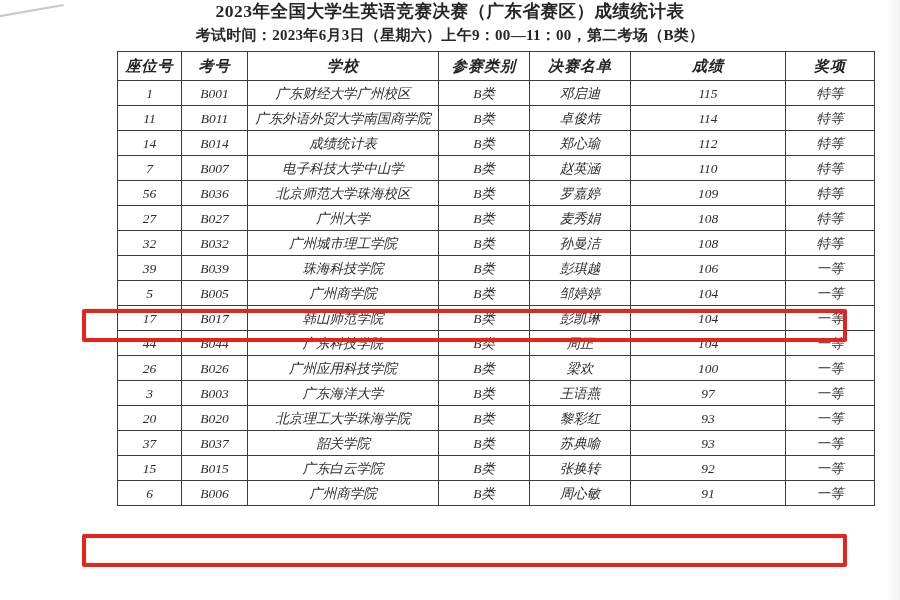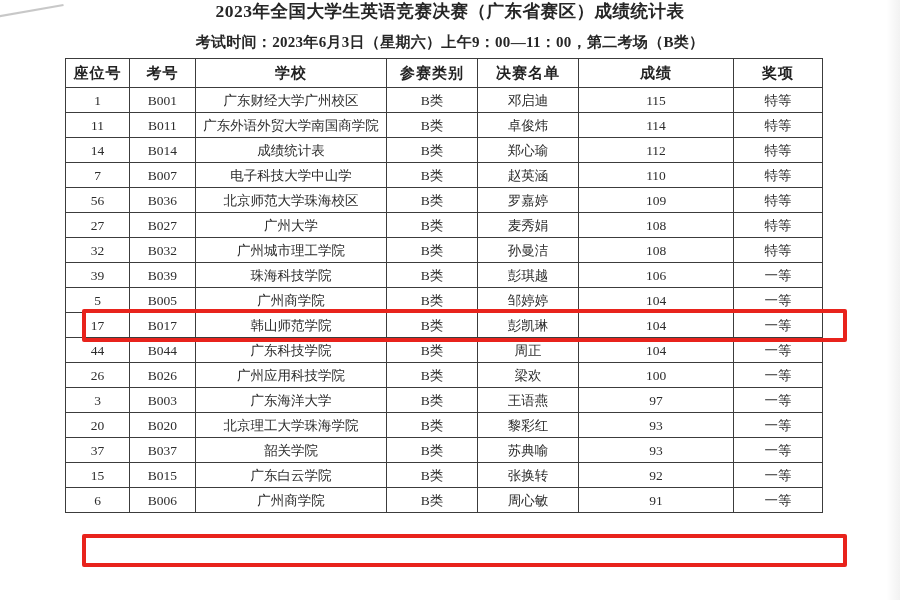--- a/index.html
+++ b/index.html
@@ -37,29 +37,30 @@
     font-weight: bold;
     font-size: 17.5px;
     line-height: 22px;
     letter-spacing: 0.5px;
   }
   .subtitle {
     text-align: center;
     font-weight: bold;
     font-size: 15px;
     line-height: 20px;
-    margin-top: 10px;
+    margin-top: 3px;
     letter-spacing: 0.3px;
   }
   table.results {
     border-collapse: collapse;
     table-layout: fixed;
     width: 750px;
-    margin-left: 65px;
+    margin-left: 117px;
     margin-top: 6px;
+    font-style: italic;
   }
   table.results th, table.results td {
     border: 1.5px solid #3c3c3c;
     padding: 0;
     margin: 0;
   }
   .col-0 { width: 63px; }
   .col-1 { width: 65px; }
   .col-2 { width: 190px; }
   .col-3 { width: 90px; }

